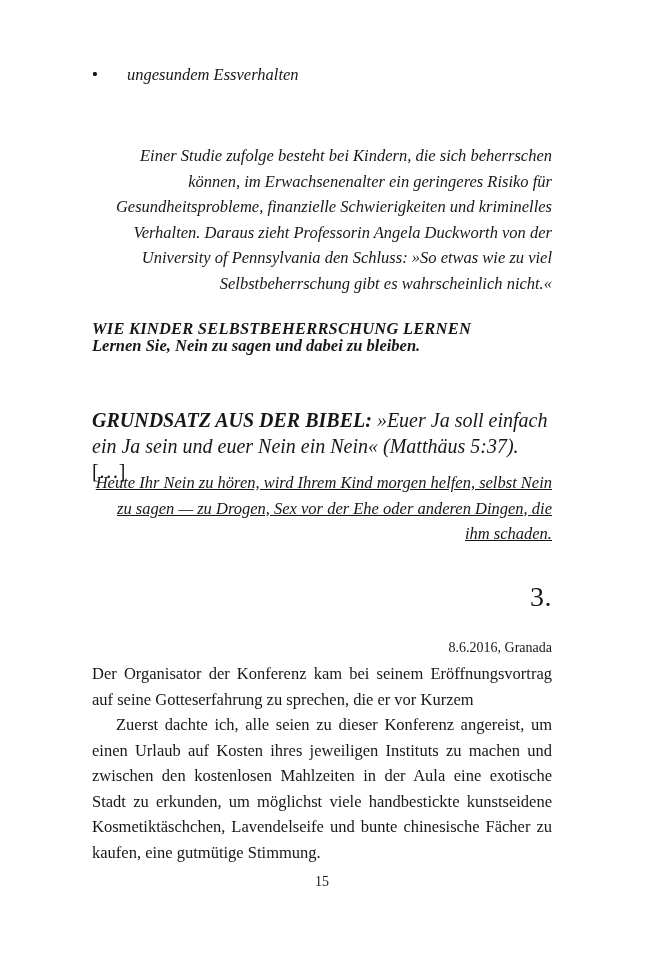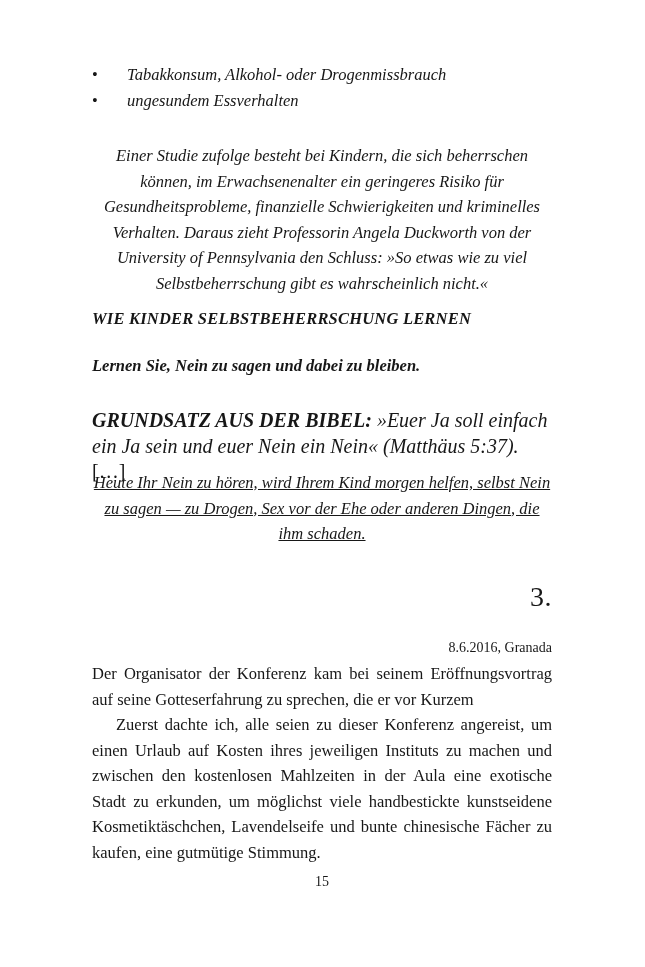--- a/index.html
+++ b/index.html
@@ -55,36 +55,36 @@
     text-align: left;
     font-style: normal;
     line-height: 25.5px;
   }
 
   
   .italic-block {
     font-style: italic;
     font-size: 16.5px;
     line-height: 25.5px;
-    text-align: center;
+    text-align: right;
   }
   .p-studie { top: 143px; }
   .p-heute  { top: 470px; text-decoration: underline; }
 
   .section-heading {
-    top: 306px;
+    top: 316px;
     font-style: italic;
     font-weight: bold;
     font-size: 16.5px;
     line-height: 25.5px;
     letter-spacing: 0.2px;
   }
 
   .lead-line {
-    top: 353px;
+    top: 333px;
     font-style: italic;
     font-weight: bold;
     font-size: 16.5px;
     line-height: 25.5px;
   }
 
   .bible-block {
     top: 408px;
     font-style: italic;
     font-size: 20px;
@@ -151,21 +151,20 @@
   }
 </style>
 </head>
 <body>
 
 <div class="page">
 
   <ul class="col bullets">
     <li class="bullet-item">
       <span class="bullet-dot">•</span>
-      <span>Tabakkonsum, Alkohol- oder Drogenmissbrauch</span>
     </li>
     <li class="bullet-item">
       <span class="bullet-dot">•</span>
       <span>ungesundem Essverhalten</span>
     </li>
   </ul>
 
   <div class="col italic-block p-studie">Einer Studie zufolge besteht bei Kindern, die sich beherrschen können, im Erwachsenenalter ein geringeres Risiko für Gesundheitsprobleme,  finanzielle Schwierigkeiten und kriminelles Verhalten. Daraus zieht Professorin Angela Duckworth von der University of Pennsylvania den Schluss: »So etwas wie zu viel Selbstbeherrschung gibt es wahrscheinlich nicht.«</div>
 
   <div class="col section-heading">WIE KINDER SELBSTBEHERRSCHUNG LERNEN</div>

